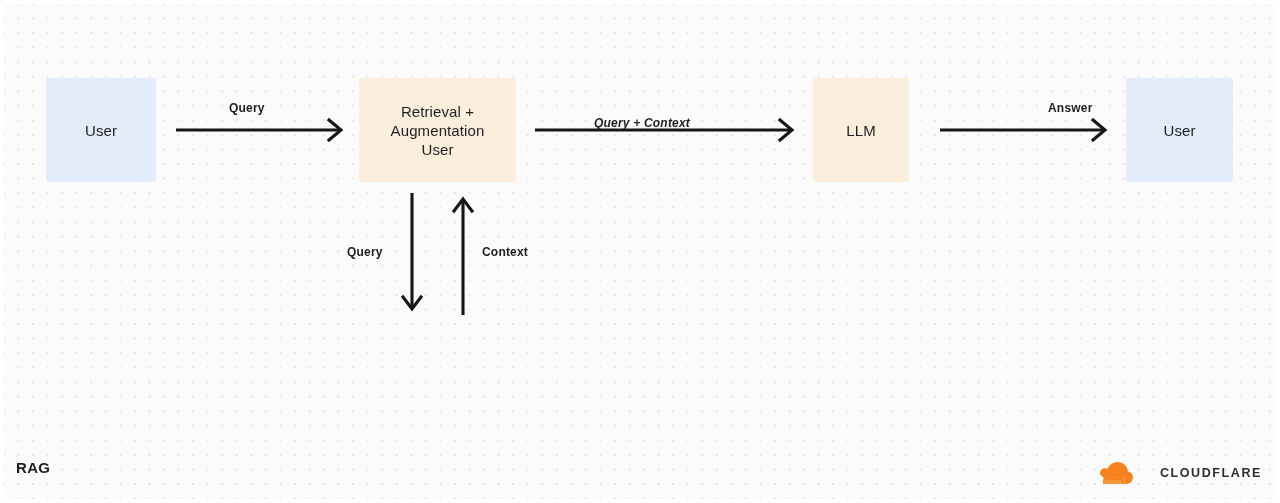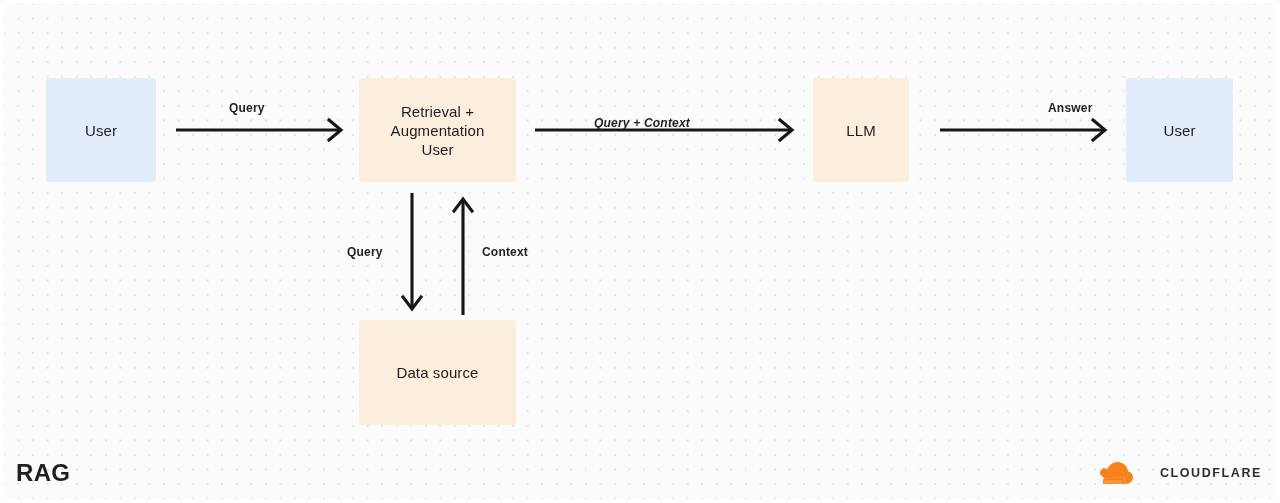--- a/index.html
+++ b/index.html
@@ -71,21 +71,21 @@
     stroke-width: 3.1;
     fill: none;
     stroke-linecap: square;
     stroke-linejoin: miter;
   }
 
   #caption {
     position: absolute;
     left: 16px;
     top: 459px;
-    font-size: 24px;
+    font-size: 15px;
     font-weight: bold;
     letter-spacing: 0.3px;
     color: #1f1f22;
     z-index: 4;
   }
   #brand {
     position: absolute;
     right: 18px;
     top: 462px;
     display: flex;
@@ -118,23 +118,20 @@
   </div>
 
   <div class="node node-warm" style="left:813px; top:78px; width:96px; height:104px;">
     <span>LLM</span>
   </div>
 
   <div class="node node-user" style="left:1126px; top:78px; width:107px; height:104px;">
     <span>User</span>
   </div>
 
-  <div class="node node-warm" style="left:359px; top:320px; width:157px; height:105px;">
-    <span>Data source</span>
-  </div>
 
   <svg class="arrow-svg" style="left:176px; top:118px;" width="170" height="24" viewBox="0 0 170 24">
     <line class="arrow-line" x1="0" y1="12" x2="164" y2="12"></line>
     <polyline class="arrow-head" points="153,2 165,12 153,22"></polyline>
   </svg>
 
   <svg class="arrow-svg" style="left:535px; top:118px;" width="262" height="24" viewBox="0 0 262 24">
     <line class="arrow-line" x1="0" y1="12" x2="256" y2="12"></line>
     <polyline class="arrow-head" points="245,2 257,12 245,22"></polyline>
   </svg>

